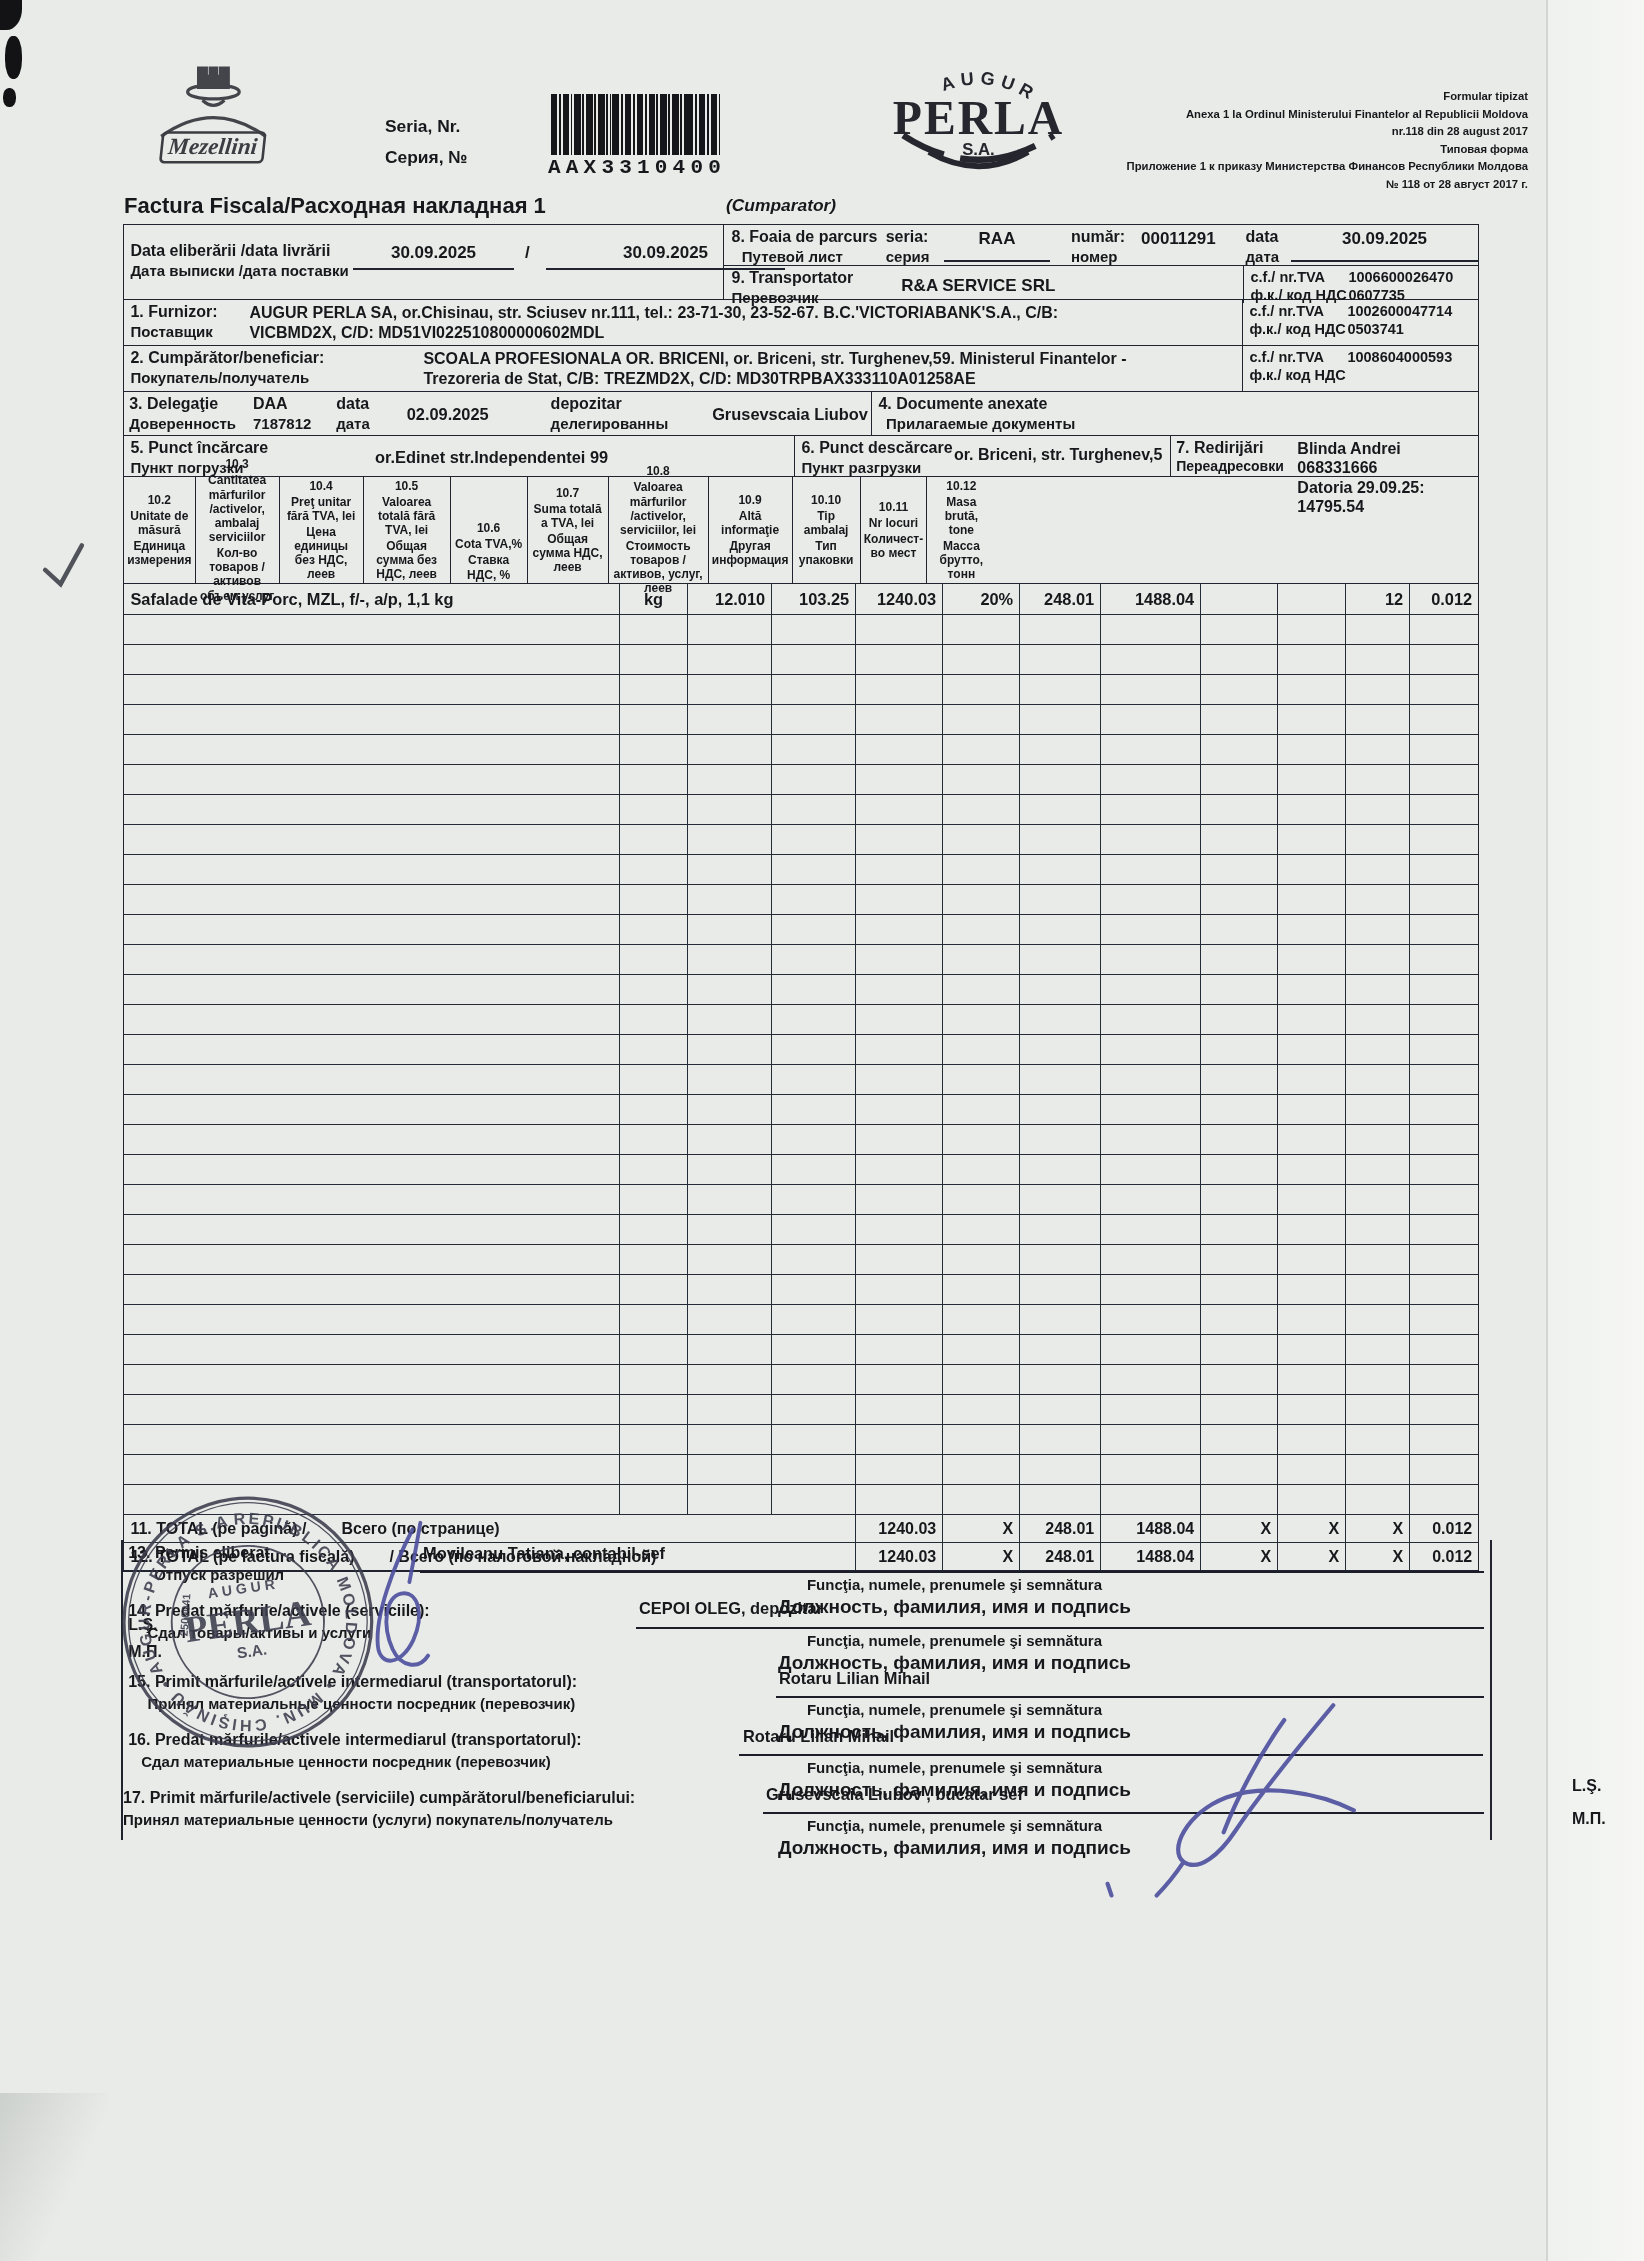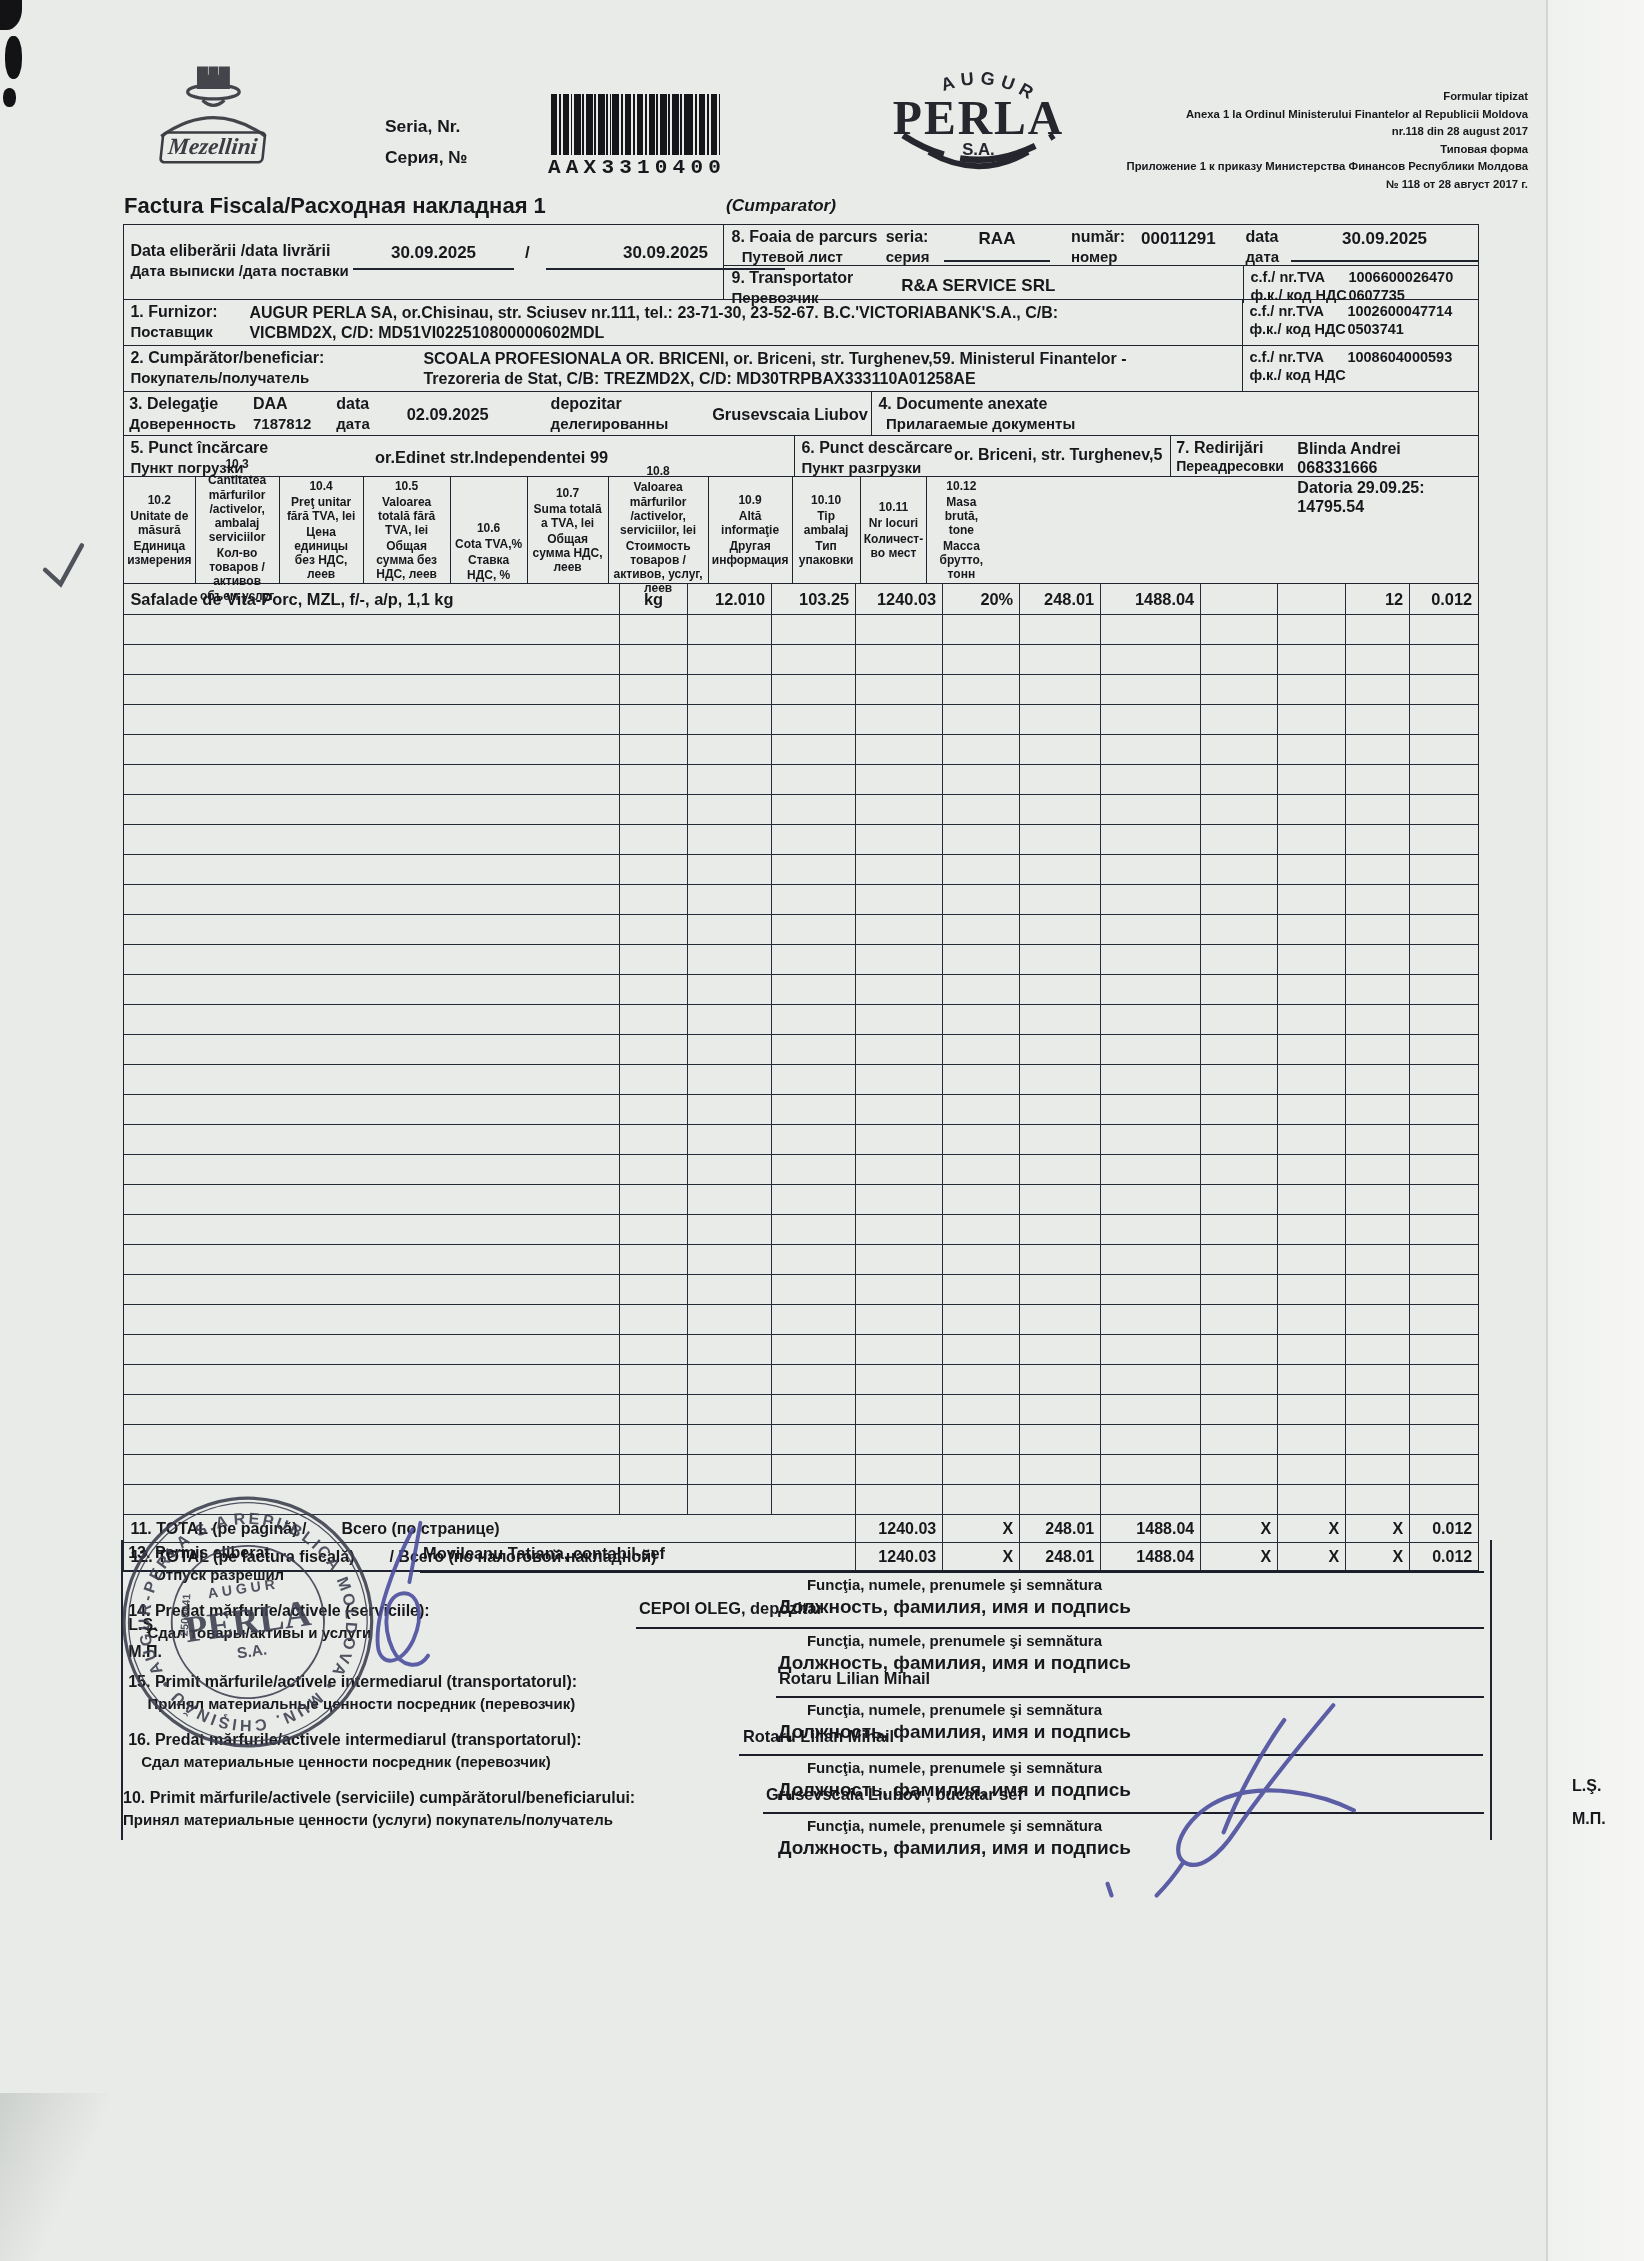--- a/index.html
+++ b/index.html
@@ -950,21 +950,21 @@
       <div class="sname">Rotaru Lilian Mihail</div>
       <div class="sline"></div>
       <div class="sfunc">
         <span class="ro">Funcţia, numele, prenumele şi semnătura</span>
         <span class="ru">Должность, фамилия, имя и подпись</span>
       </div>
     </div>
 
     <div class="sigrow s17">
       <div class="slabel">
-        <span class="ro">10. Primit  mărfurile/activele (serviciile) cumpărătorul/beneficiarului:</span>
+        <span class="ro">17. Primit  mărfurile/activele (serviciile) cumpărătorul/beneficiarului:</span>
         <span class="ru">Принял материальные ценности (услуги)  покупатель/получатель</span>
       </div>
       <div class="sname">Grusevscaia Liubov , bucatar sef</div>
       <div class="sline"></div>
       <div class="sfunc">
         <span class="ro">Funcţia, numele, prenumele şi semnătura</span>
         <span class="ru">Должность, фамилия, имя и подпись</span>
       </div>
     </div>
 

